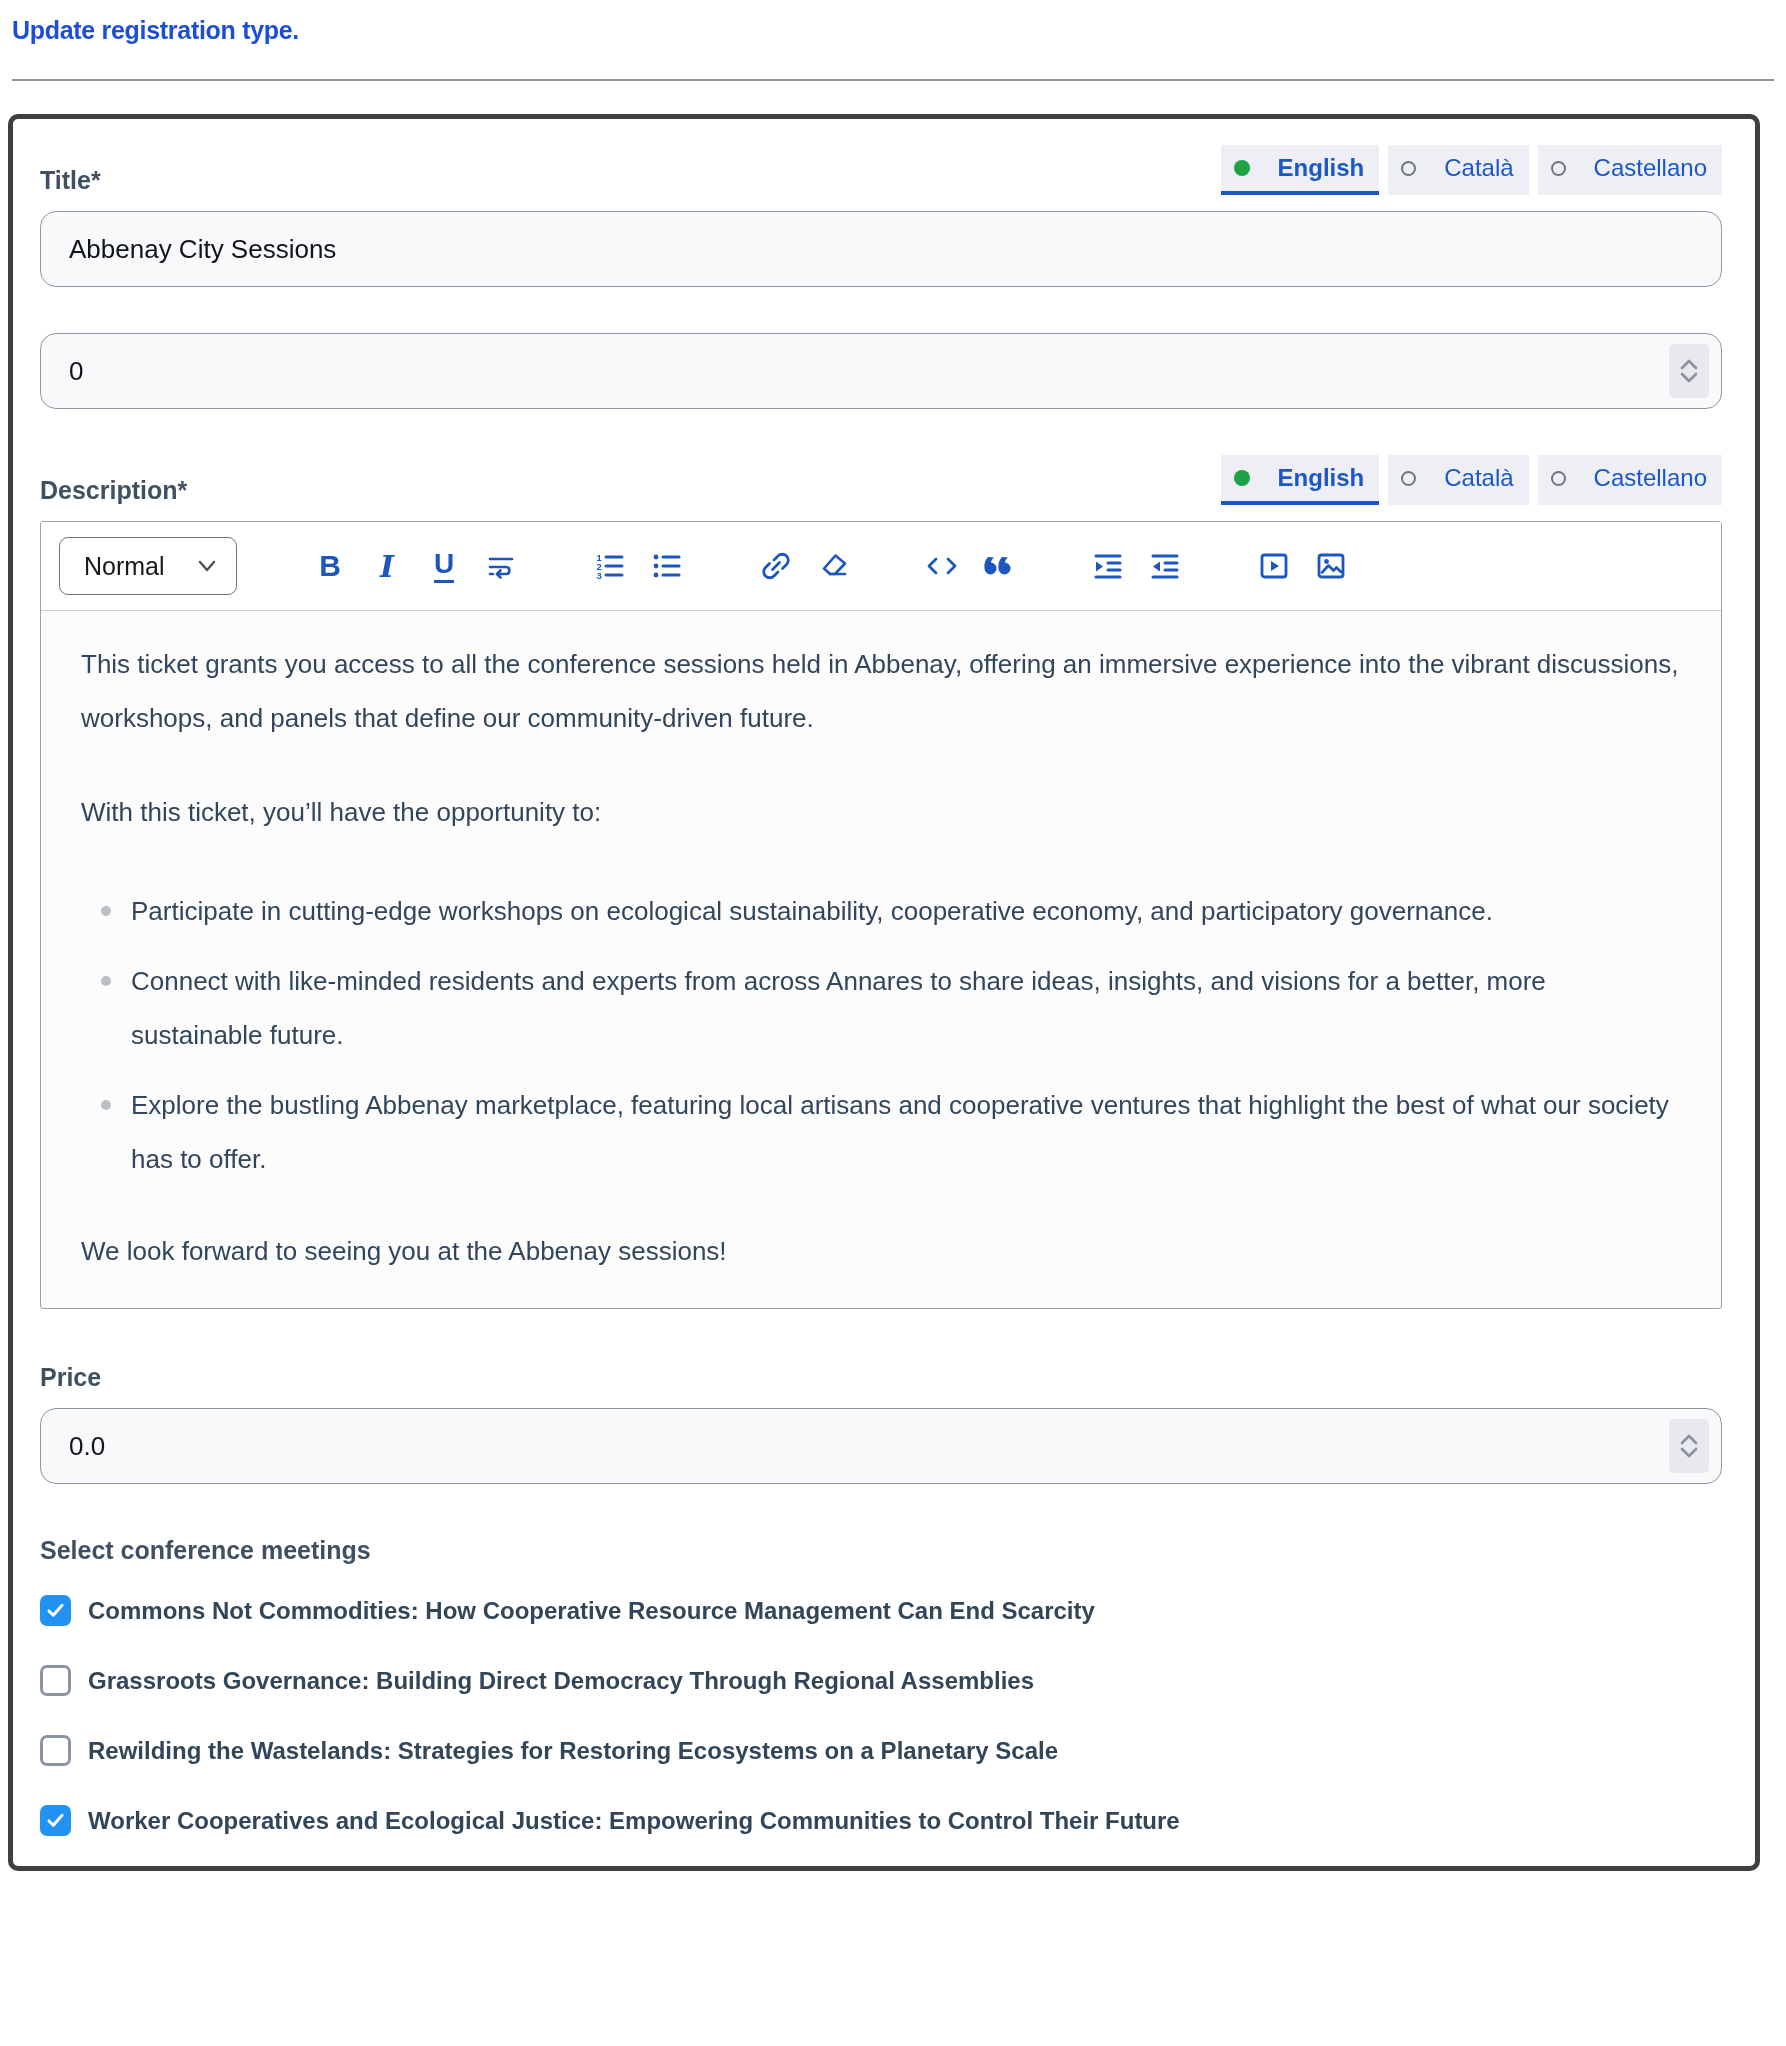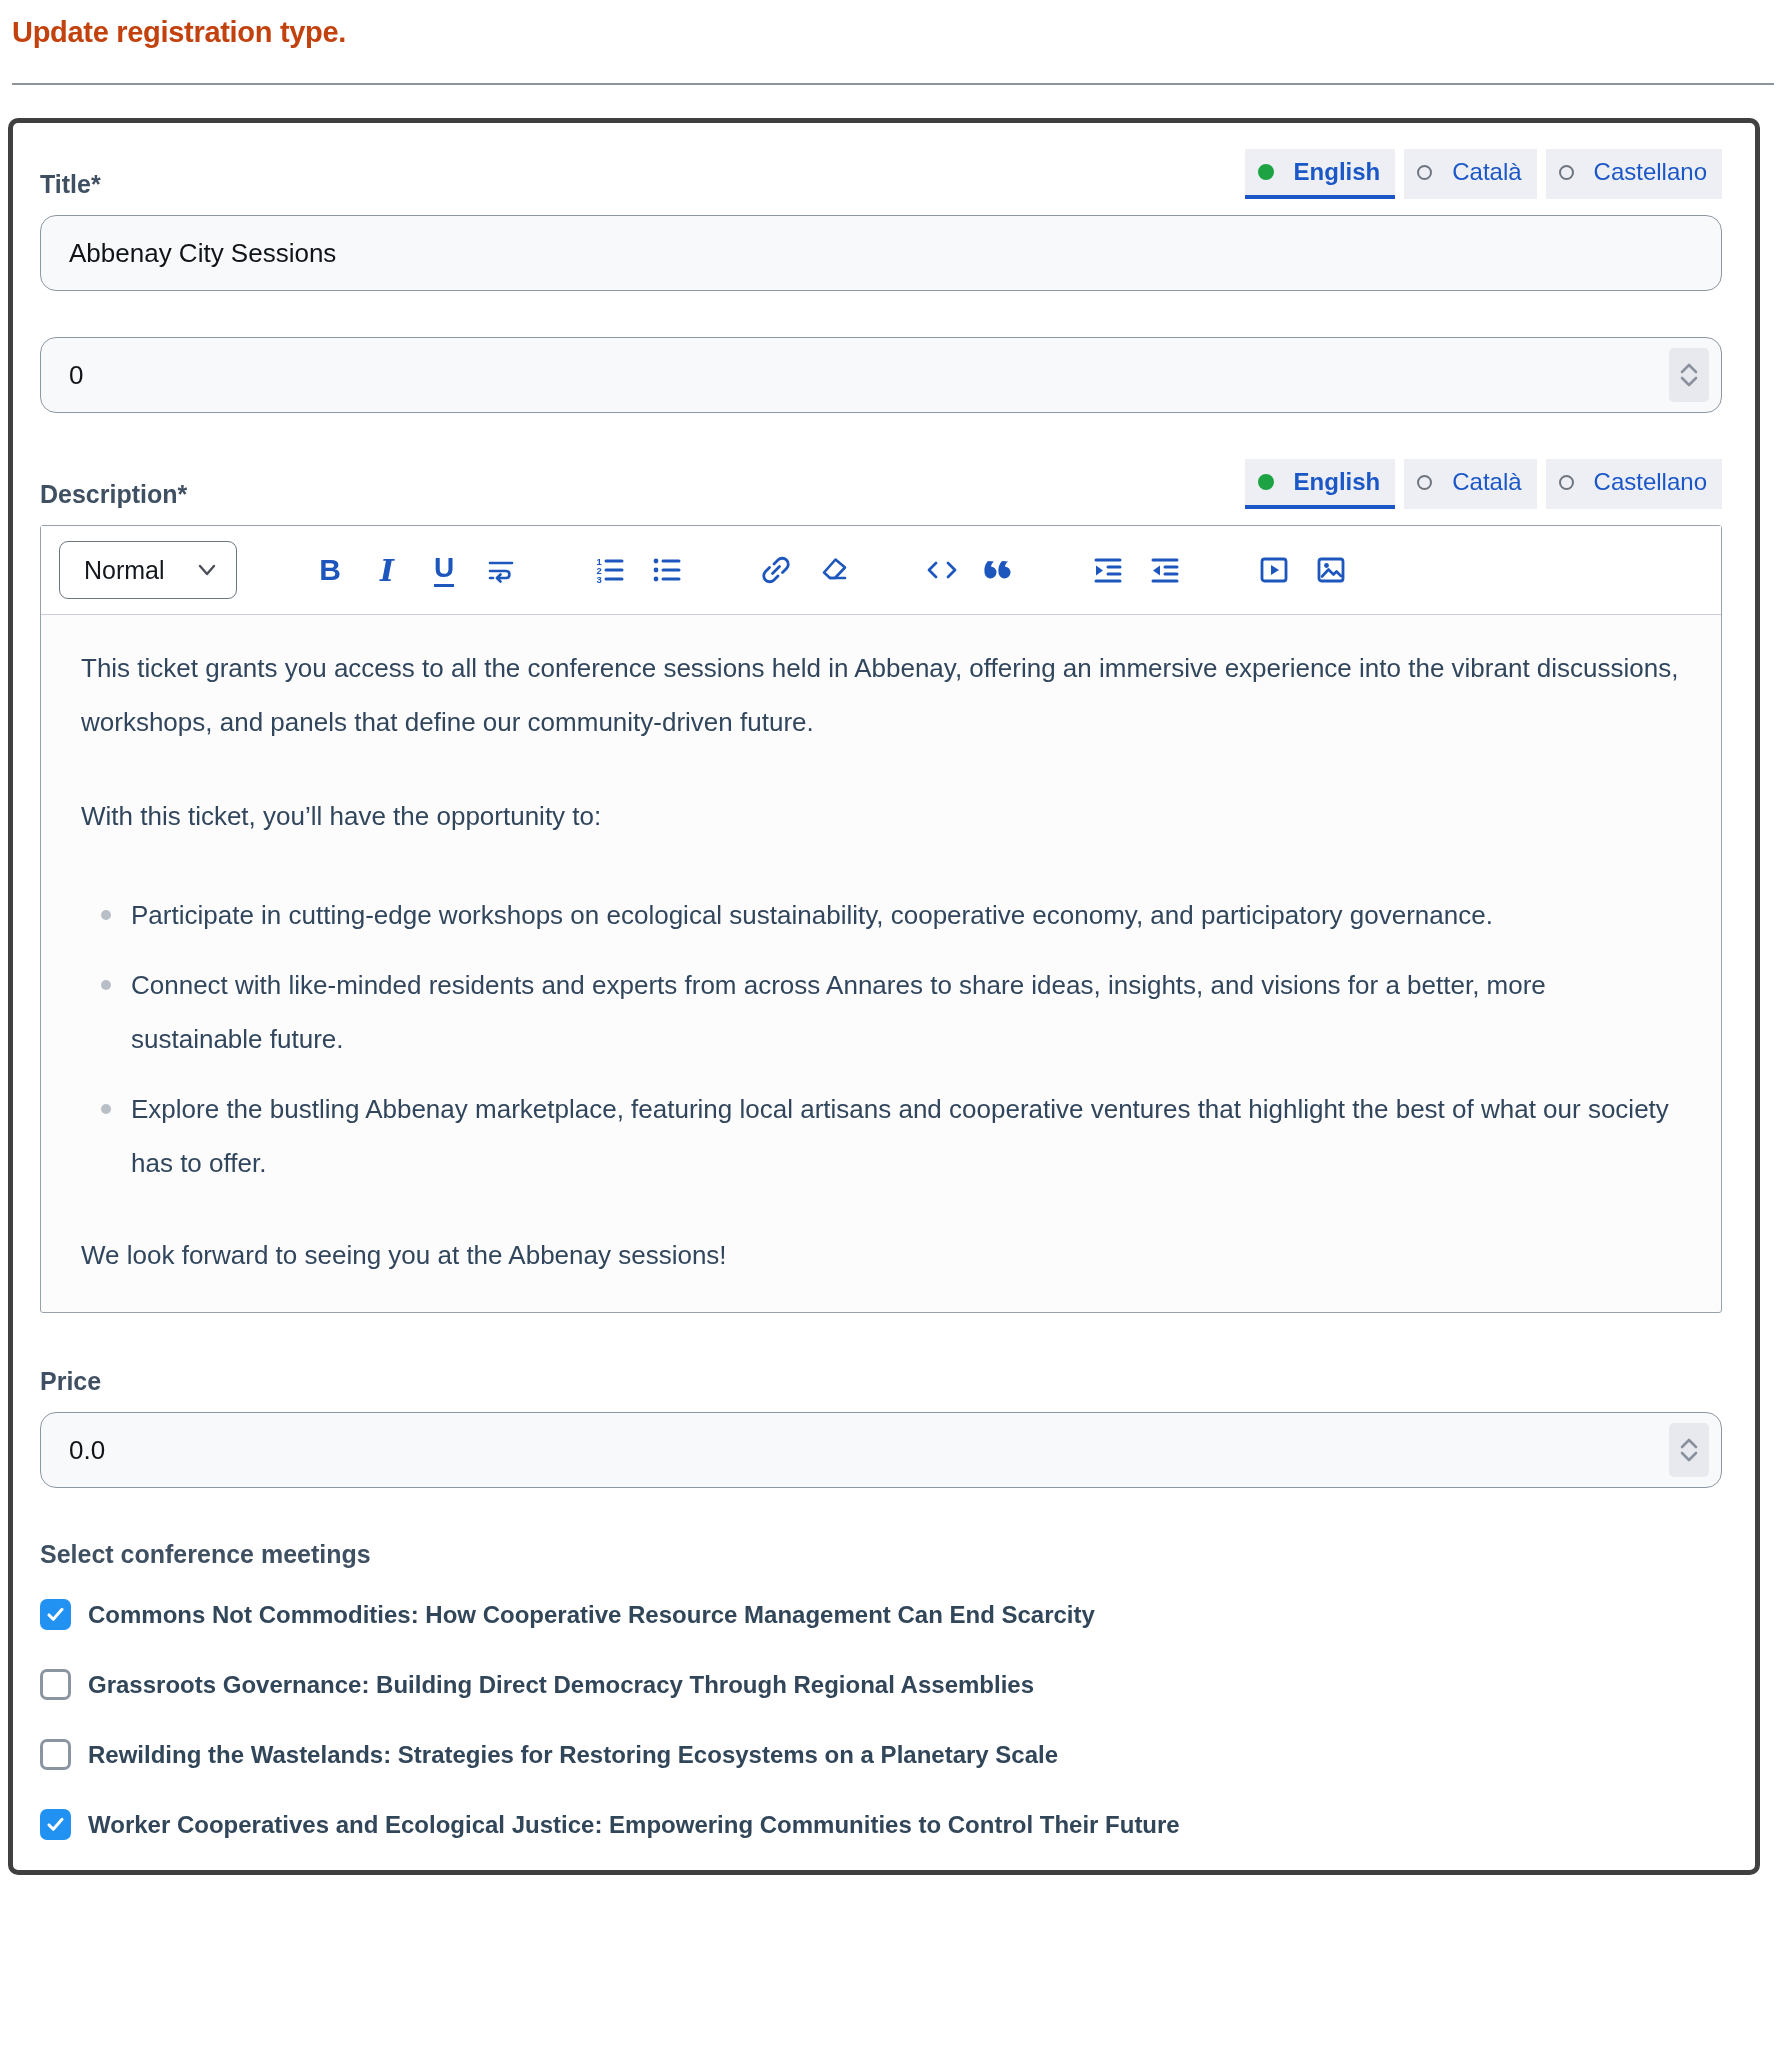--- a/index.html
+++ b/index.html
@@ -1,38 +1,38 @@
 <!DOCTYPE html>
 <html><head>
 <meta charset="utf-8">
 <style>
   * { box-sizing: border-box; margin: 0; padding: 0; }
   html,body { width: 1786px; background:#ffffff; font-family:"Liberation Sans", sans-serif; }
 
   
   .page-head { padding: 16px 12px 0 12px; }
-  .page-title { font-size: 29px; font-weight: 800; color:#c2410c; letter-spacing: -0.3px; }
+  .page-title { font-size: 25px; font-weight: 800; color:#1d4ed8; letter-spacing: -0.3px; }
   hr.head-rule { border:none; border-top:2px solid #8f9499; margin: 34px 12px 0 12px; }
 
   
   .card {
     margin: 33px 26px 40px 8px;
     border: 5px solid #404040;
     border-radius: 10px;
     background:#fff;
     padding: 26px 33px 30px 27px;
   }
 
   .field-label { font-size: 25px; font-weight: 700; color:#3f5062; }
   .label-row { display:flex; justify-content:space-between; align-items:flex-end; margin-bottom:16px; }
 
   
   .lang-tabs { display:flex; gap: 9px; }
   .lang-tab {
-    display:inline-flex; align-items:center; gap:20px;
+    display:inline-flex; align-items:center; gap:28px;
     background:#edeff4; padding: 9px 15px 9px 13px;
     font-size: 24px; color:#1b57c6; cursor:pointer;
     border-bottom: 4px solid transparent;
   }
   .lang-tab .ring {
     width:15px; height:15px; border-radius:50%;
     border: 2.5px solid #6f7680; background:transparent; flex:none;
   }
   .lang-tab.active { font-weight: 700; border-bottom-color:#1b57c6; }
   .lang-tab.active .ring { border:none; background:#1ea344; width:16px; height:16px; }

